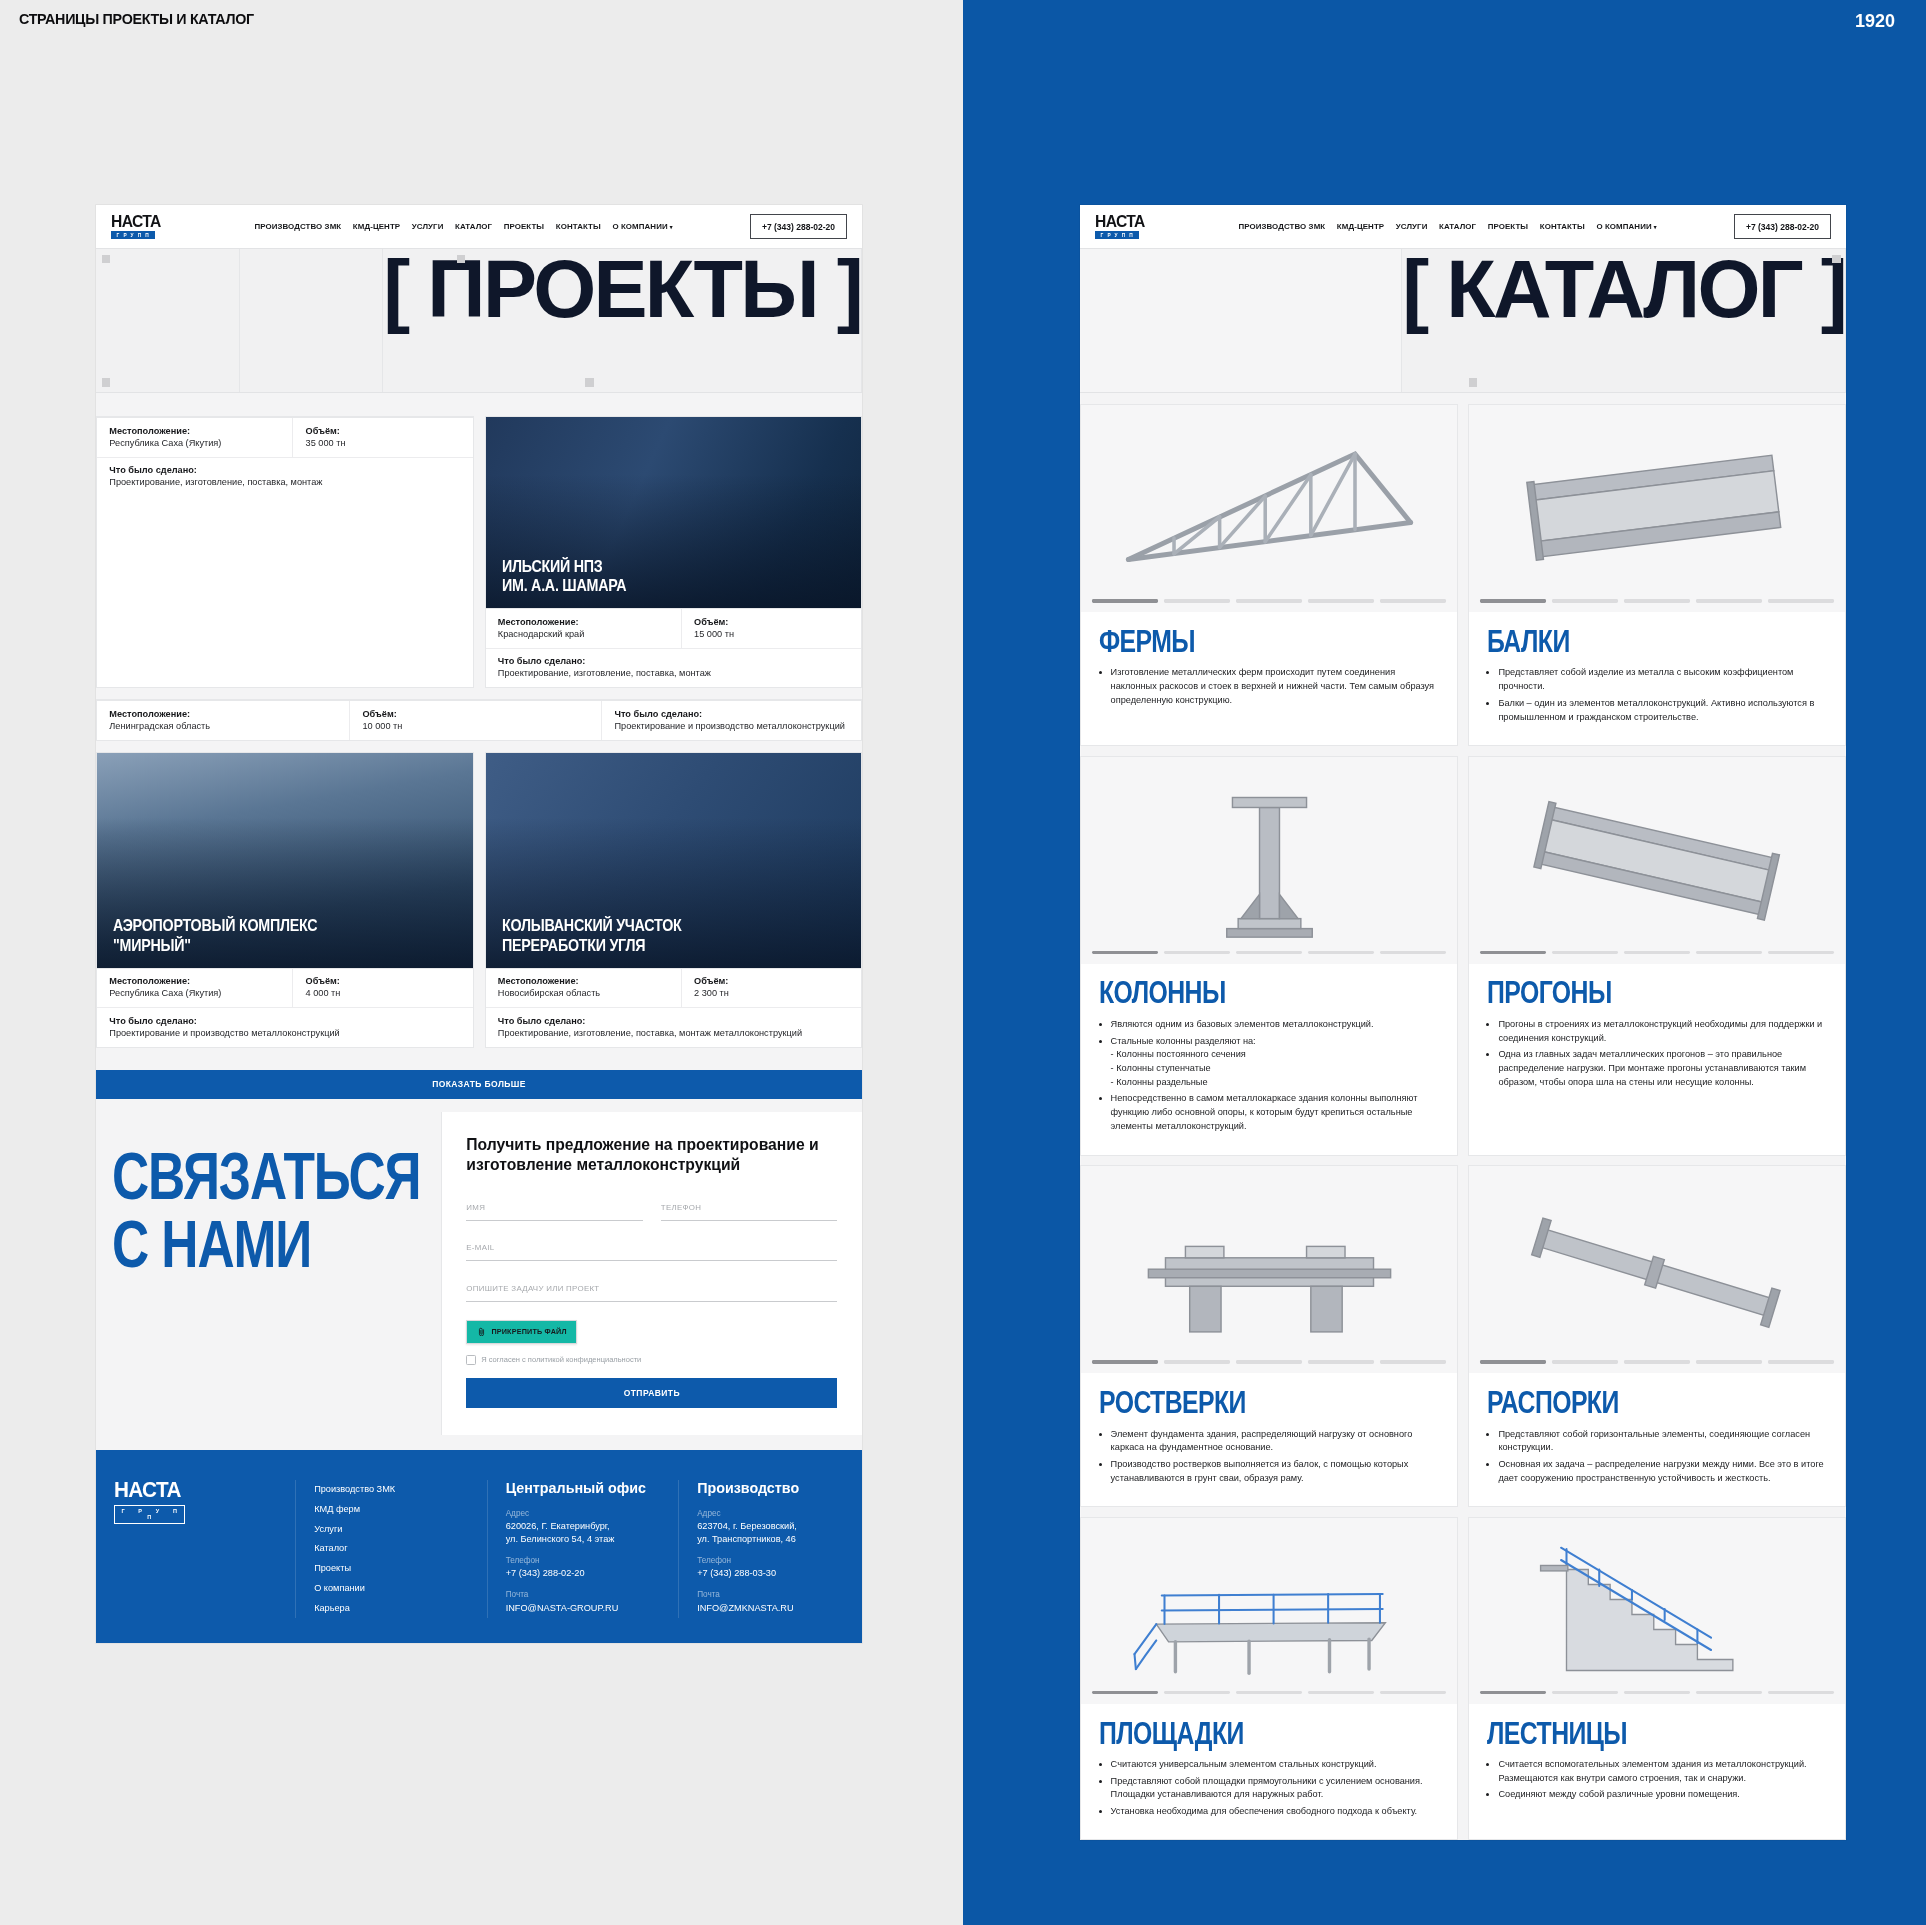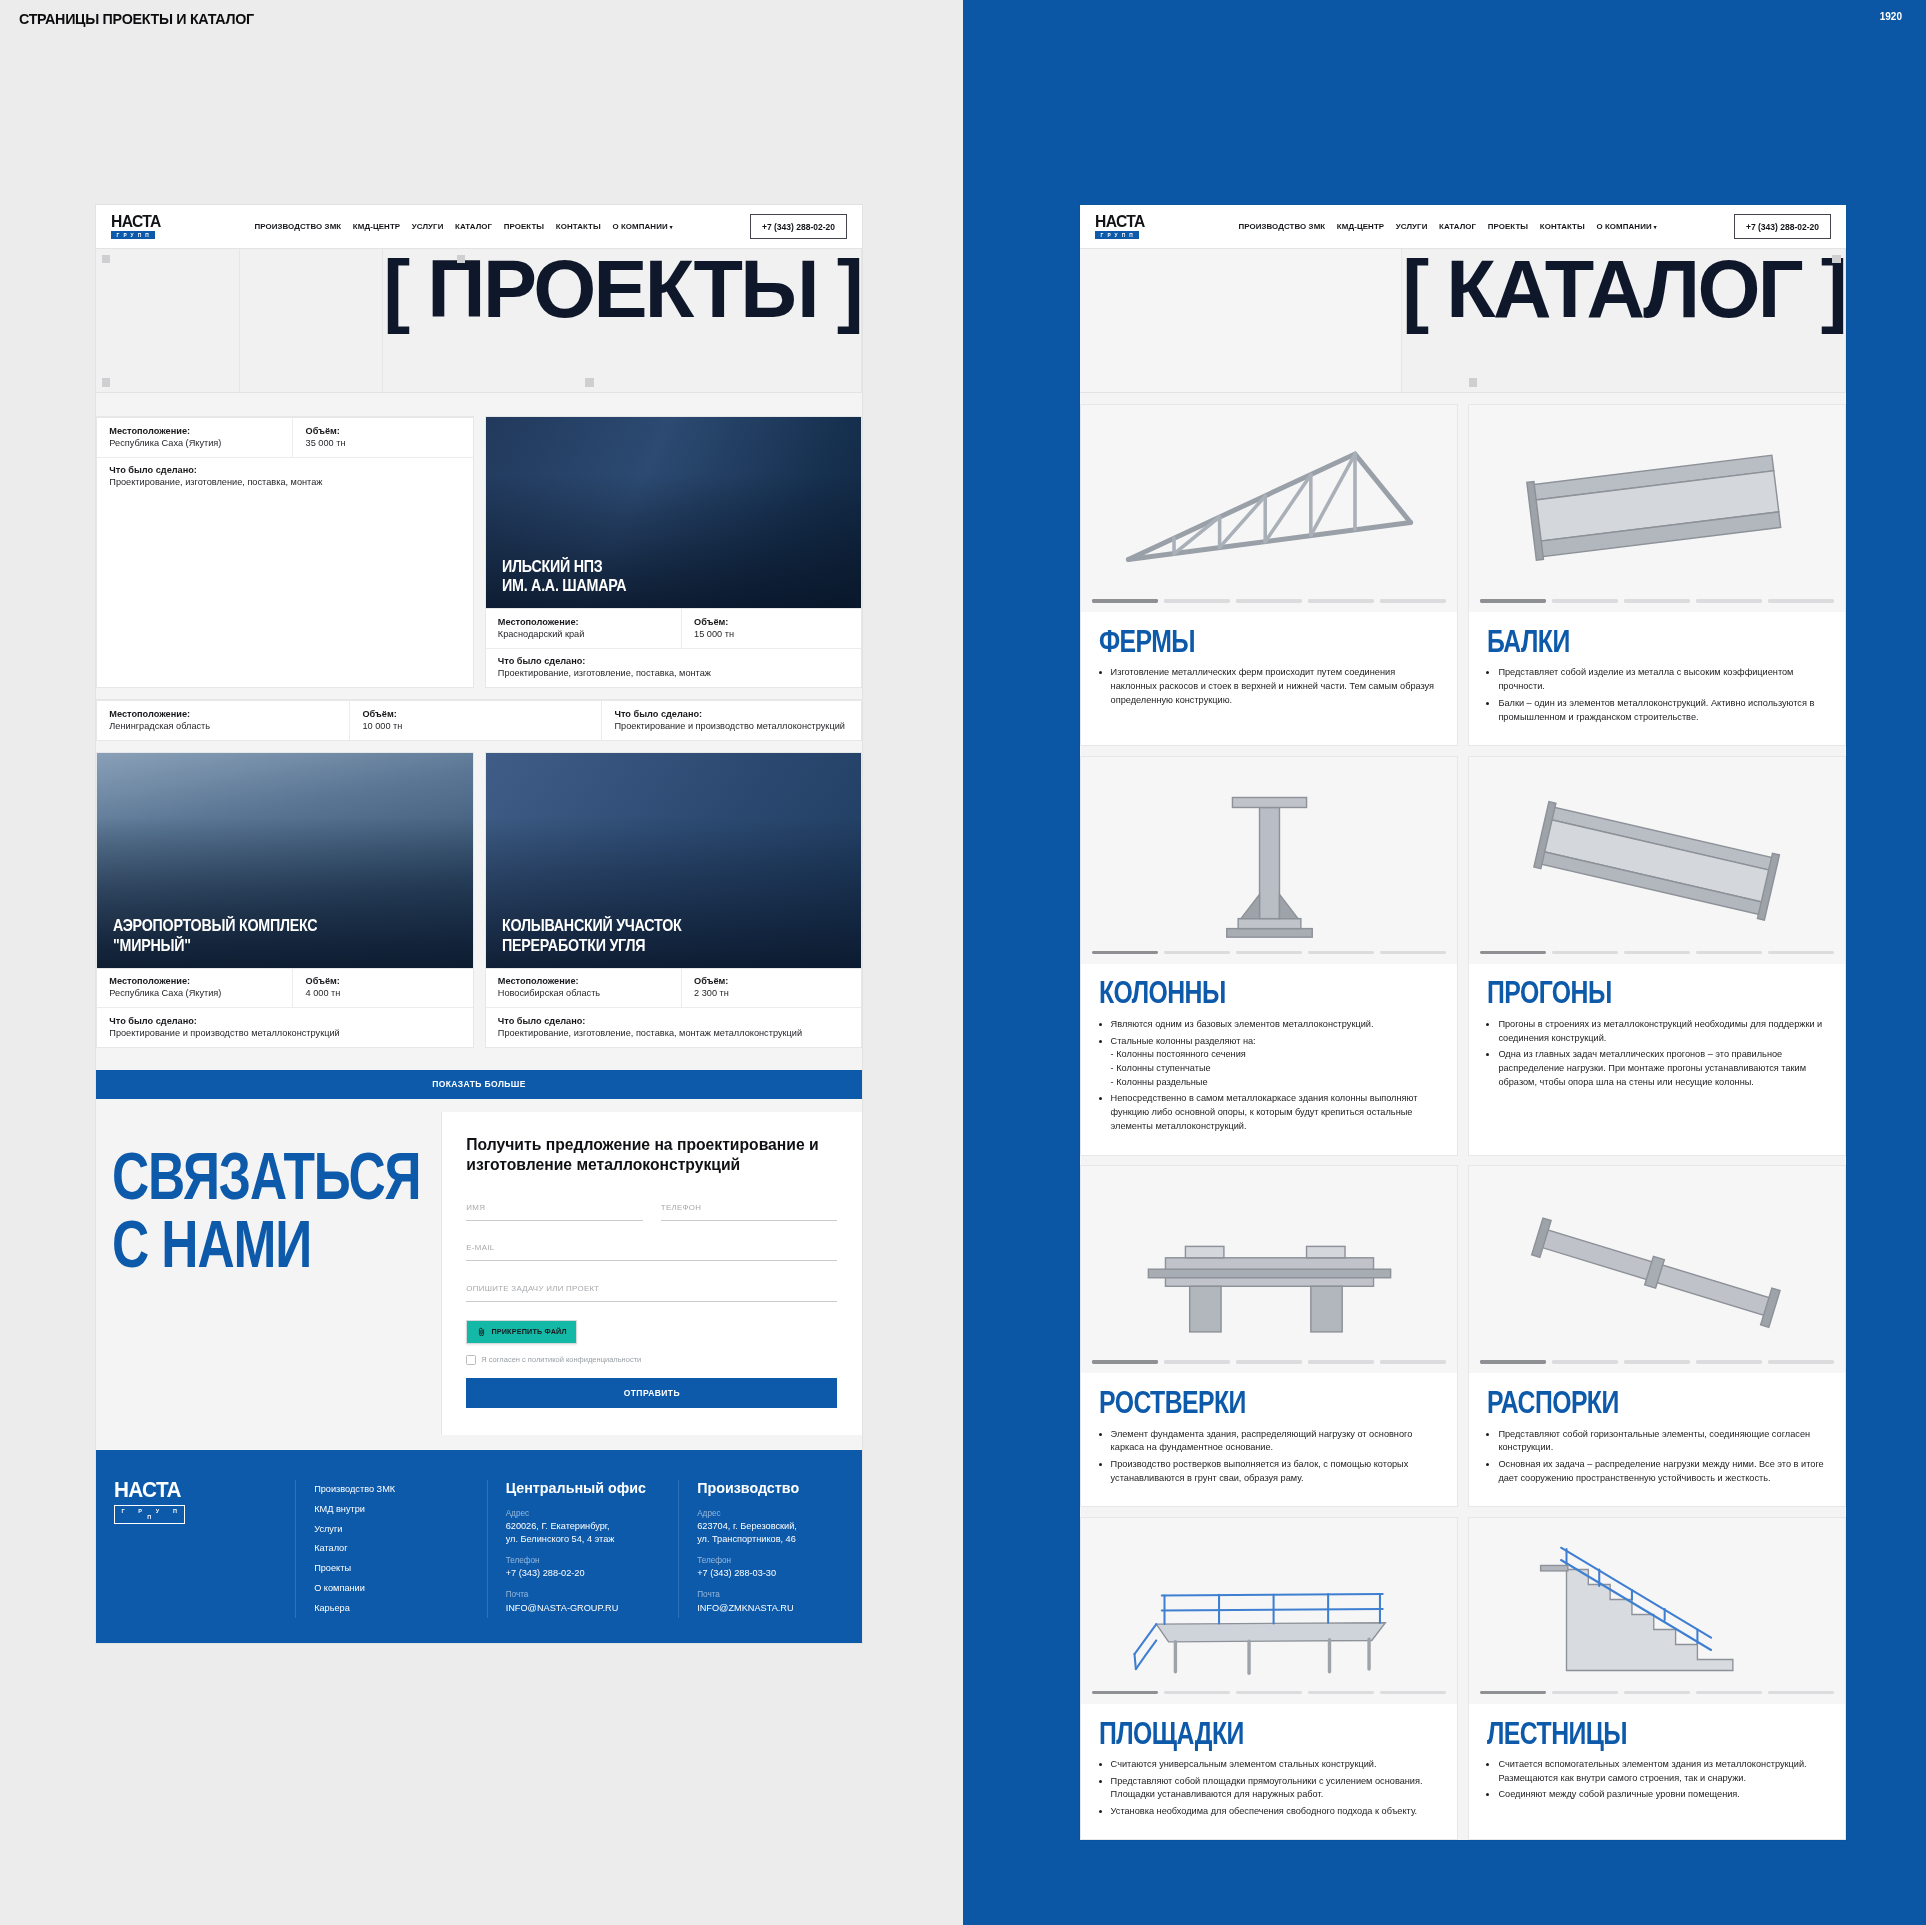--- a/index.html
+++ b/index.html
@@ -1,19 +1,19 @@
 <!DOCTYPE html>
 <html lang="ru" style="font-size:11px"><head>
 <meta charset="utf-8">
 <style>
   html,body{margin:0;padding:0;background:#e9eaea;font-family:"Liberation Sans",sans-serif;}
   .artboard{position:relative;width:1926px;height:1925px;overflow:hidden;background:#ececec;}
   .half-blue{position:absolute;left:963px;top:0;width:963px;height:1925px;background:#0b57a6;}
   .board-label{position:absolute;left:19px;top:11px;font-size:14.3px;font-weight:800;letter-spacing:-0.3px;color:#0d0d0f;}
-  .board-size{position:absolute;right:24px;top:11px;font-size:10px;font-weight:800;color:#fff;}
+  .board-size{position:absolute;right:31px;top:11px;font-size:18px;font-weight:800;color:#fff;}
 
   .page{position:absolute;top:205px;width:766px;background:#f4f4f5;box-shadow:0 0 0 0.7px rgba(0,0,0,0.06);}
   .page-left{left:96px;}
   .page-right{left:1080px;}
 
   
   .hdr{height:44px;background:#fff;border-bottom:0.7px solid #e2e3e5;display:flex;align-items:center;padding:0 15px;box-sizing:border-box;}
   .logo{display:flex;flex-direction:column;gap:2px;width:66px;}
   .logo-word{font-size:17px;font-weight:900;letter-spacing:-0.7px;color:#121316;line-height:0.9;transform:scaleX(.92);transform-origin:left;}
   .logo-sub{background:#0d5aab;color:#fff;font-size:4.8px;font-weight:700;letter-spacing:4.1px;text-align:center;padding:1.4px 0 1.4px 3.4px;width:44px;box-sizing:border-box;}
@@ -289,21 +289,21 @@
 
     <footer class="footer">
       <div class="f-main">
         <div class="f-col">
           <div class="f-logo-word">НАСТА</div>
           <div class="f-logo-sub">Г Р У П П</div>
         </div>
         <div class="f-col">
           <ul class="f-menu">
               <a href="#">Производство ЗМК</a>
-              <a href="#">КМД внутри</a>
+              <a href="#">КМД ферм</a>
               <a href="#">Услуги</a>
               <a href="#">Каталог</a>
               <a href="#">Проекты</a>
               <a href="#">О компании</a>
               <a href="#">Карьера</a>
             </ul>
         </div>
         <div class="f-col">
           <h4 class="f-h">Центральный офис</h4>
           <div class="f-label">Адрес</div>

